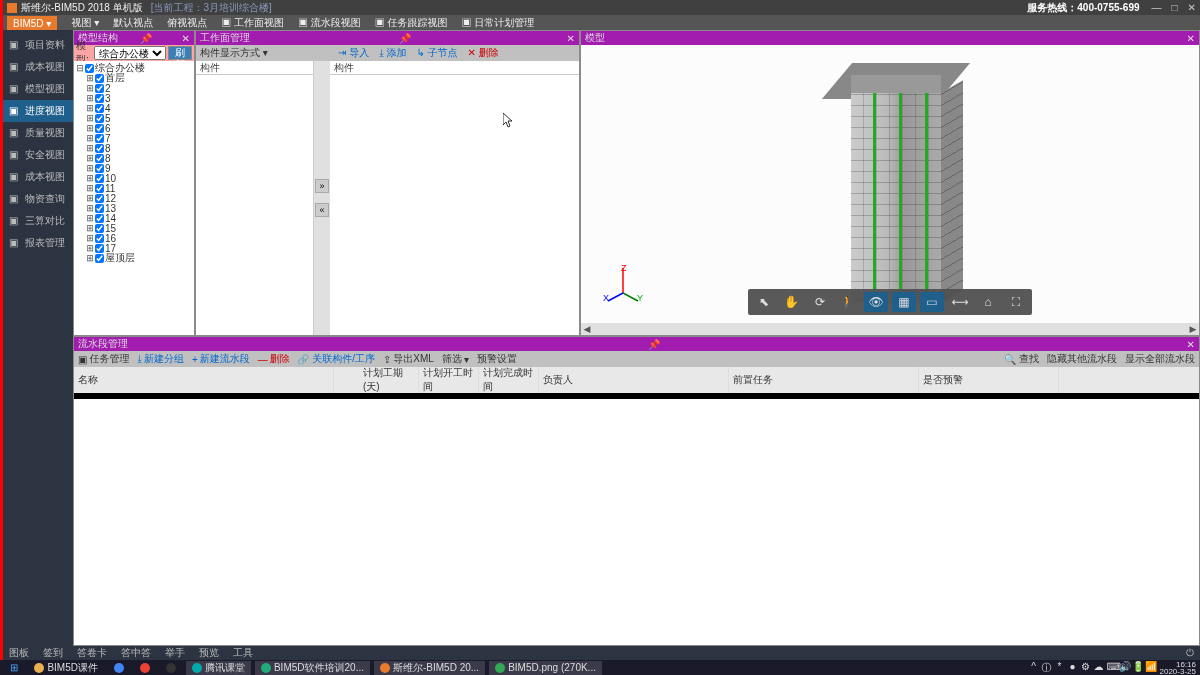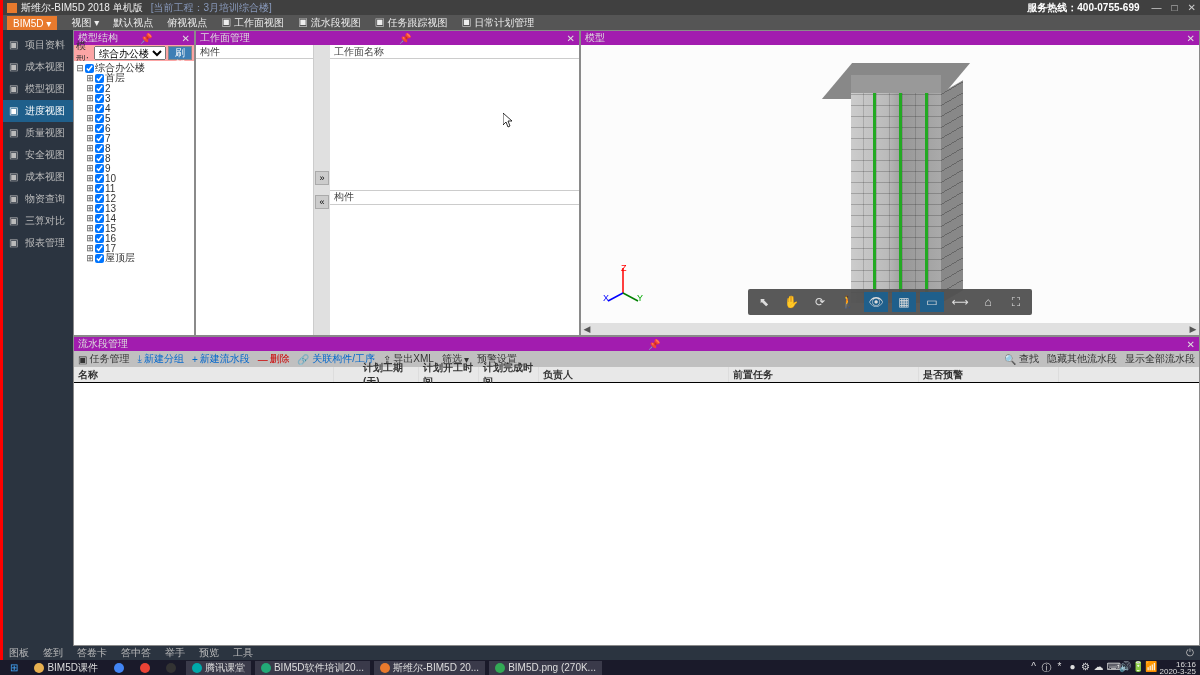--- a/index.html
+++ b/index.html
@@ -72,21 +72,21 @@
 .mv-btn.active { background: #1f5f8b; }
 .model-scroll { height: 12px; background: #e0e0e0; display: flex; align-items: center; }
 .model-scroll .sl { width: 12px; text-align: center; font-size: 9px; color: #555; cursor: pointer; }
 .model-scroll .sr { width: 12px; text-align: center; font-size: 9px; color: #555; cursor: pointer; margin-left: auto; }
 
 .lower { flex: 1; display: flex; flex-direction: column; }
 .p-flow { flex: 1; }
 .flow-toolbar { height: 16px; background: #c0c0c0; display: flex; align-items: center; font-size: 10px; color: #333; padding: 0 4px; gap: 8px; }
 .flow-toolbar span { cursor: pointer; display: flex; align-items: center; gap: 2px; }
 .flow-toolbar .sep { flex: 1; }
-.flow-head { height: 16px; background: #e8e8e8; display: flex; font-size: 10px; color: #333; border-bottom: 1px solid #000000; font-weight: bold; }
+.flow-head { height: 32px; background: #e8e8e8; display: flex; font-size: 10px; color: #333; border-bottom: 6px solid #000000; }
 .flow-head div { padding: 0 4px; display: flex; align-items: center; border-right: 1px solid #ddd; }
 .flow-body { flex: 1; background: #fff; }
 
 .statusbar { position: absolute; bottom: 15px; left: 0; right: 0; height: 14px; background: #2b3440; color: #bbb; font-size: 10px; display: flex; align-items: center; padding: 0 6px; gap: 14px; border-left: 3px solid red; }
 .statusbar span { cursor: pointer; }
 .statusbar .power { margin-left: auto; }
 
 .taskbar { position: absolute; bottom: 0; left: 0; right: 0; height: 15px; background: #1a1a2a; display: flex; align-items: center; font-size: 10px; color: #ddd; padding: 0 4px; gap: 4px; }
 .taskbar .tb-item { height: 14px; padding: 0 6px; display: flex; align-items: center; gap: 3px; cursor: pointer; }
 .taskbar .tb-item.active { background: #3a3a4a; }
@@ -290,32 +290,37 @@
             </div>
           </div>
       </div>
 
       <div class="panel p-work">
         <div class="panel-header">
           <span>工作面管理</span>
           <span class="x pin">📌</span>
           <span class="x">✕</span>
         </div>
+        <div class="work-sub">
+          <span class="work-sub-left"><span>构件显示方式</span> ▾</span>
+          <span></span>
+          <span style="color:#06c">⇥ <span>导入</span></span>
+          <span style="color:#06c">⤓ <span>添加</span></span>
+          <span style="color:#06c">↳ <span>子节点</span></span>
+          <span class="red">✕ <span>删除</span></span>
+        </div>
         <div class="work-body">
           <div class="work-left">
             <div class="work-left-h">构件</div>
           </div>
           <div class="work-mid">
             <span>»</span>
             <span>«</span>
           </div>
           <div class="work-right">
-            <div class="wr-upper">
-              <div class="wr-upper-h">工作面名称</div>
-            </div>
             <div class="wr-lower">
               <div class="wr-lower-h">构件</div>
             </div>
           </div>
         </div>
       </div>
 
       <div class="panel p-model">
         <div class="panel-header">
           <span>模型</span>

